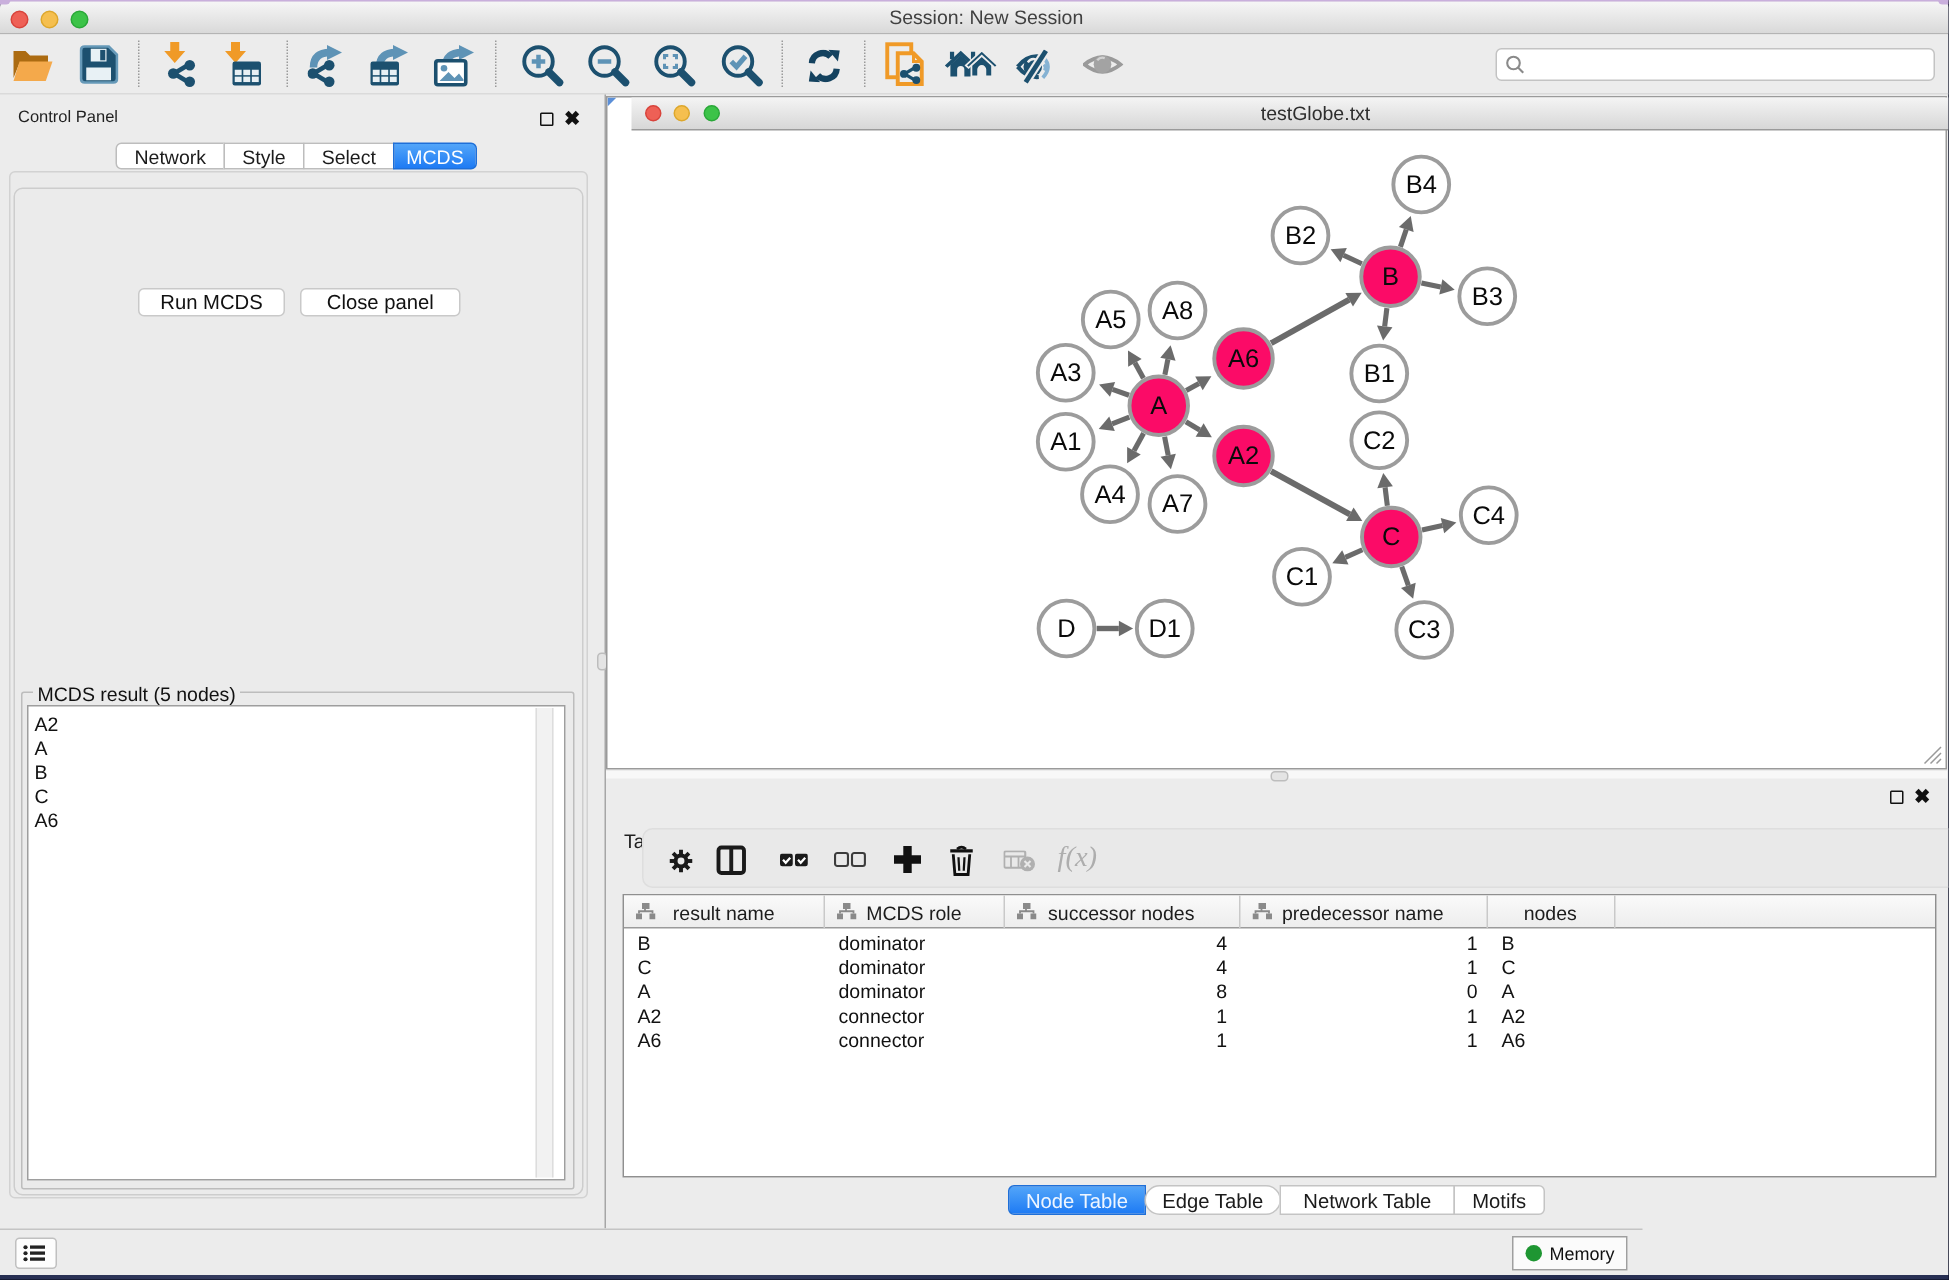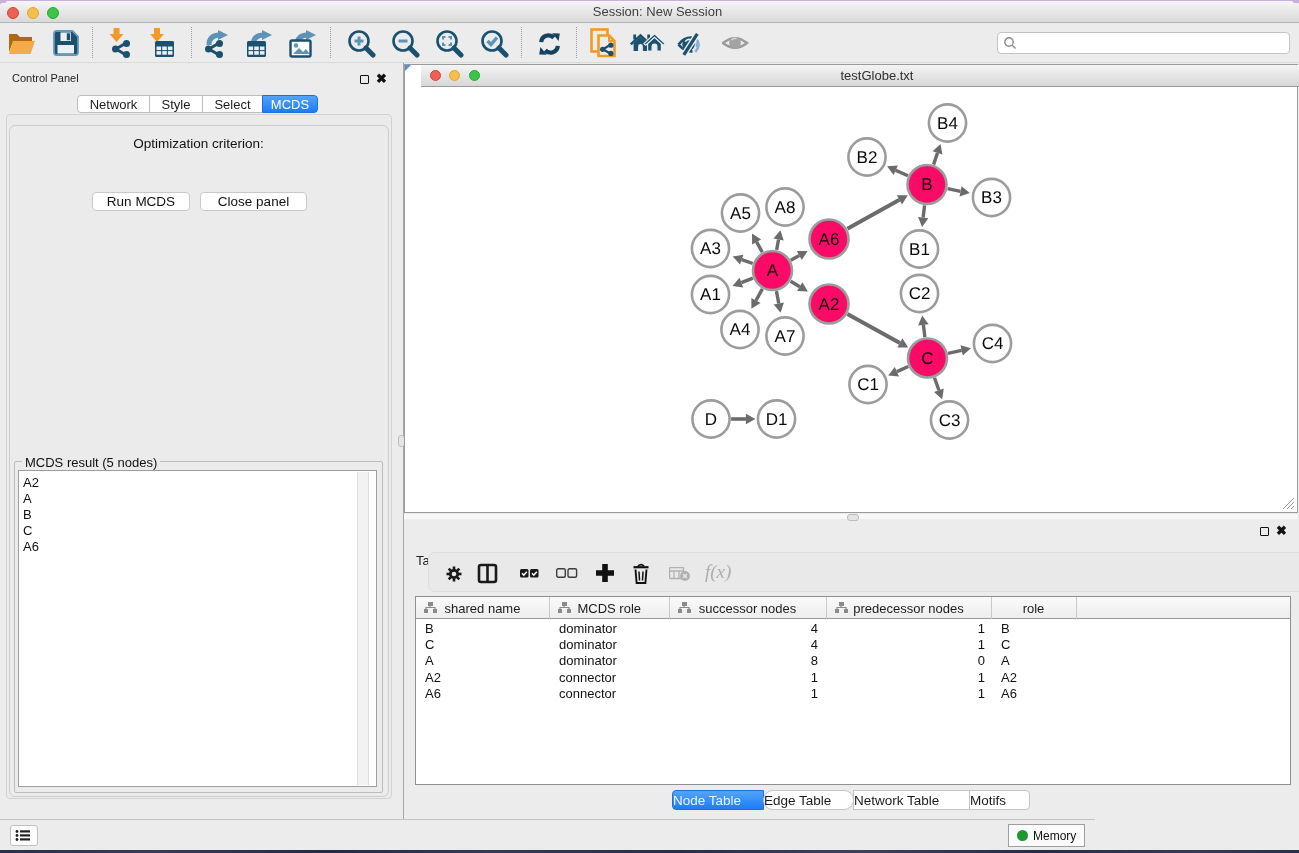--- a/index.html
+++ b/index.html
@@ -65,21 +65,21 @@
     background:#e9e9e9;border:1px solid #dedede;border-radius:7px;}
   #thetable{position:absolute;left:415px;top:596px;width:876px;height:189px;background:#fff;
     border:1px solid #8f8f8f;box-sizing:border-box;}
   #thead{position:absolute;left:0;top:0;width:100%;height:22px;background:linear-gradient(#fafafa,#ededed);
     border-bottom:1px solid #9a9a9a;box-sizing:border-box;}
   .hcol{position:absolute;top:0;height:22px;border-right:1px solid #c9c9c9;box-sizing:border-box;}
   .hcol .htxt{position:absolute;left:0;right:0;top:4px;text-align:center;font-size:13px;color:#1c1c1c;}
   .trow{position:absolute;font-size:13px;color:#111;}
   
   .btab{position:absolute;top:790px;height:20px;background:#fff;border:1px solid #c4c4c4;
-    box-sizing:border-box;font-size:13.5px;color:#1b1b1b;line-height:20px;}
+    box-sizing:border-box;font-size:13.5px;color:#1b1b1b;text-align:center;line-height:20px;}
   
   #statusbar{position:absolute;left:0;top:819px;width:1095px;height:31px;background:#ececec;
     border-top:1px solid #c4c4c4;}
   #listbtn{position:absolute;left:10px;top:5px;width:26px;height:19px;background:#fdfdfd;
     border:1px solid #c0c0c0;border-radius:3px;}
   #membtn{position:absolute;right:10px;top:4px;width:75px;height:21px;background:#fbfbfb;
     border:1px solid #9f9f9f;}
   #membtn .dot{position:absolute;left:8px;top:5px;width:11px;height:11px;border-radius:50%;background:#1e9632;}
   #membtn .mt{position:absolute;left:24px;top:4px;font-size:12px;color:#111;}
   #darkstrip{position:absolute;left:0;top:850px;width:1299px;height:3px;
@@ -249,21 +249,20 @@
 
   <div id="cp-title">Control Panel</div>
   <div class="winbtn-sq" style="left:360px;top:75px;"></div>
   <div class="winbtn-x" style="left:376px;top:71px;">✖</div>
   <div id="cp-outer"></div>
   <div class="tab" style="left:77px;width:73px;border-radius:4px 0 0 4px;">Network</div>
   <div class="tab" style="left:149px;width:54px;">Style</div>
   <div class="tab" style="left:202px;width:61px;">Select</div>
   <div class="tab" style="left:262px;width:56px;border-radius:0 4px 4px 0;background:linear-gradient(#52a5f9,#1e7bf4);border-color:#1e6fd8;color:#fff;">MCDS</div>
   <div id="cp-inner"></div>
-  <div id="optlabel">Optimization criterion:</div>
   <div class="btn" style="left:92px;top:192px;width:96px;">Run MCDS</div>
   <div class="btn" style="left:200px;top:192px;width:105px;">Close panel</div>
   <div id="groupbox"></div>
   <div id="grouplabel">MCDS result (5 nodes)</div>
   <div id="mcdslist">
     <div class="sb"></div>
     <div class="item" style="top:4px;">A2</div>
     <div class="item" style="top:20px;">A</div>
     <div class="item" style="top:36px;">B</div>
     <div class="item" style="top:52px;">C</div>
@@ -430,21 +429,21 @@
     <div id="thead">
       <div class="hcol" style="left:0px;width:134px;">
           <svg style="position:absolute;left:8px;top:5px;" width="13" height="11">
             <g fill="#8a8a8a">
               <rect x="4" y="0" width="5" height="4"></rect>
               <rect x="0" y="7" width="4" height="4"></rect>
               <rect x="9" y="7" width="4" height="4"></rect>
               <path d="M6,4 v2 M2,7 v-1.5 h9 v1.5" stroke="#8a8a8a" fill="none" stroke-width="1.2"></path>
             </g>
           </svg>
-          <div class="htxt">shared name</div>
+          <div class="htxt">result name</div>
         </div>
 <div class="hcol" style="left:134px;width:119.5px;">
           <svg style="position:absolute;left:8px;top:5px;" width="13" height="11">
             <g fill="#8a8a8a">
               <rect x="4" y="0" width="5" height="4"></rect>
               <rect x="0" y="7" width="4" height="4"></rect>
               <rect x="9" y="7" width="4" height="4"></rect>
               <path d="M6,4 v2 M2,7 v-1.5 h9 v1.5" stroke="#8a8a8a" fill="none" stroke-width="1.2"></path>
             </g>
           </svg>
@@ -463,24 +462,24 @@
         </div>
 <div class="hcol" style="left:410.5px;width:165px;">
           <svg style="position:absolute;left:8px;top:5px;" width="13" height="11">
             <g fill="#8a8a8a">
               <rect x="4" y="0" width="5" height="4"></rect>
               <rect x="0" y="7" width="4" height="4"></rect>
               <rect x="9" y="7" width="4" height="4"></rect>
               <path d="M6,4 v2 M2,7 v-1.5 h9 v1.5" stroke="#8a8a8a" fill="none" stroke-width="1.2"></path>
             </g>
           </svg>
-          <div class="htxt">predecessor nodes</div>
+          <div class="htxt">predecessor name</div>
         </div>
 <div class="hcol" style="left:575.5px;width:85px;">
-          <div class="htxt">role</div>
+          <div class="htxt">nodes</div>
         </div>
     </div>
     <div class="trow" style="left:9px;top:24px;">B</div>
 <div class="trow" style="left:143px;top:24px;">dominator</div>
 <div class="trow" style="left:253px;width:149px;top:24px;text-align:right;">4</div>
 <div class="trow" style="left:410px;width:159px;top:24px;text-align:right;">1</div>
 <div class="trow" style="left:585px;top:24px;">B</div>
 <div class="trow" style="left:9px;top:40.2px;">C</div>
 <div class="trow" style="left:143px;top:40.2px;">dominator</div>
 <div class="trow" style="left:253px;width:149px;top:40.2px;text-align:right;">4</div>

